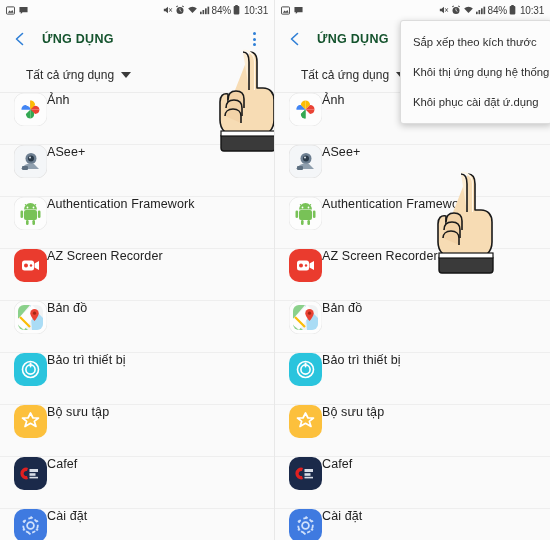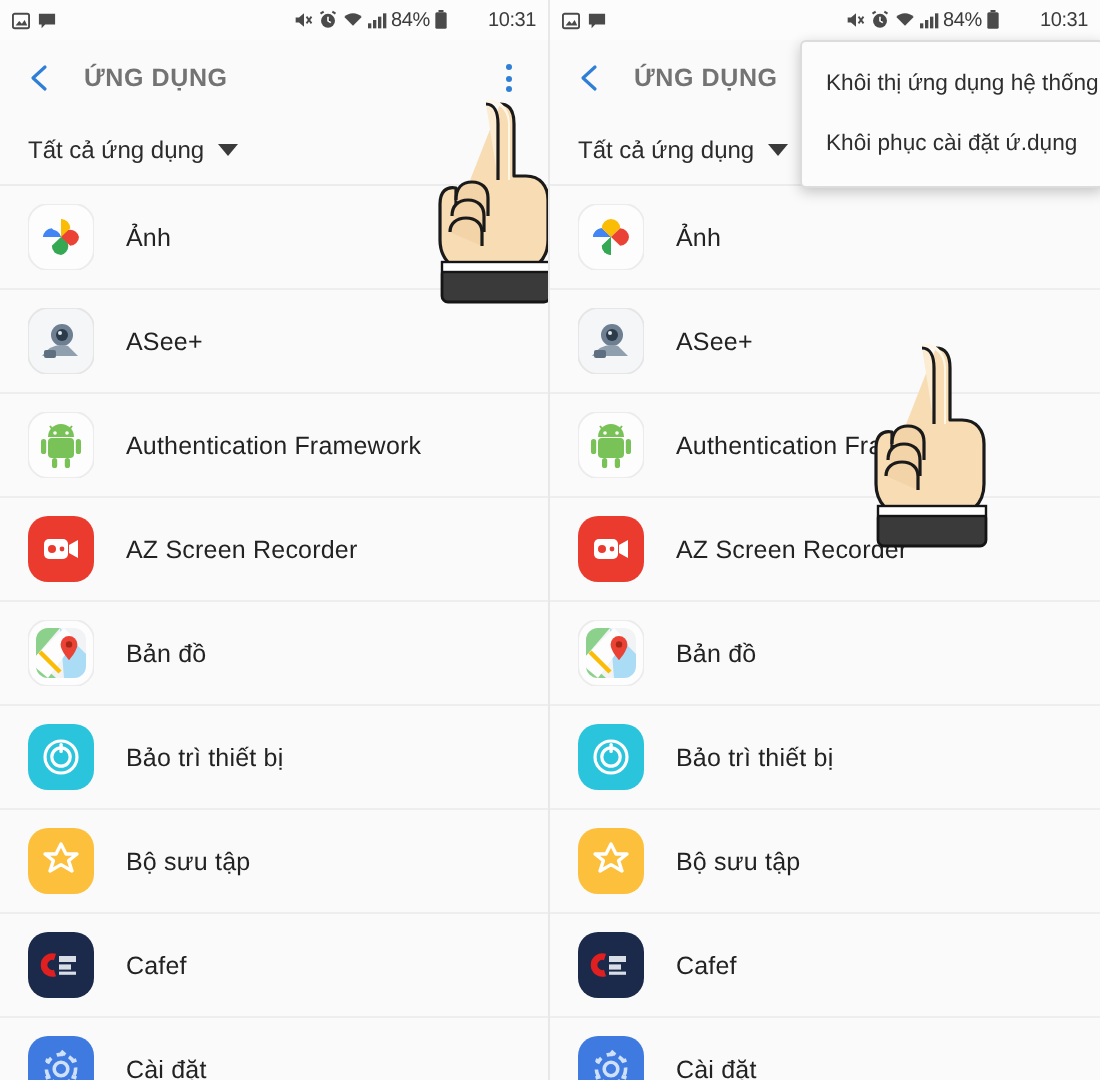--- a/index.html
+++ b/index.html
@@ -24,61 +24,61 @@
     height: 20px; width: 100%;
     background: #fcfcfc;
     display: flex; align-items: center;
     padding: 0 6px;
     font-size: 10px; color: #4a4a4a;
   }
   .sb-left { display: flex; align-items: center; gap: 4px; }
   .sb-right { margin-left: auto; display: flex; align-items: center; gap: 2px; }
   .sb-ico { display: inline-flex; align-items: center; }
   .sb-txt { font-size: 10px; color: #3c3c3c; letter-spacing: -0.2px; }
-  .sb-time { font-size: 10px; color: #3c3c3c; margin-left: 18px; letter-spacing: -0.2px; }
+  .sb-time { font-size: 10px; color: #3c3c3c; margin-left: 2px; letter-spacing: -0.2px; }
 
   
   .appbar {
     height: 38px; width: 100%;
     background: #fafafa;
     display: flex; align-items: center;
     padding: 0 12px;
     position: relative;
   }
   .back-ico { width: 16px; height: 16px; flex: 0 0 auto; }
   .appbar-title {
-    font-size: 12.5px; font-weight: bold; color: #737373;
+    font-size: 12.5px; font-weight: bold; color: #14532d;
     letter-spacing: 0.3px; margin-left: 14px;
   }
   .overflow {
     margin-left: auto; width: 16px; height: 18px;
     display: flex; flex-direction: column; align-items: center;
     justify-content: center; gap: 2.5px;
   }
   .overflow i { display:block; width: 3px; height: 3px; border-radius: 50%; background: #2f7fd6; }
 
   
   .filterwrap { background: #fafafa; border-bottom: 1px solid #ececec; }
   .filterrow {
     height: 34px; display: flex; align-items: center;
-    padding: 0 14px; gap: 7px;
+    padding: 0 26px; gap: 7px;
   }
   .filter-label { font-size: 12px; color: #2b2b2b; }
   .caret {
     width: 0; height: 0;
     border-left: 5px solid transparent;
     border-right: 5px solid transparent;
     border-top: 6px solid #3a3a3a;
   }
 
   
   .list { background: #fafafa; }
   .row {
-    height: 52px; display: flex; align-items: center;
-    padding: 0 14px; gap: 16px;
+    height: 52px; display: flex; 
+    padding: 0 14px; gap: 0;
     border-bottom: 1px solid #eeeeee;
   }
   .row:first-child { border-top: none; }
   .row-label { font-size: 12.5px; color: #222; letter-spacing: 0.1px; }
   .appicon { width: 33px; height: 33px; flex: 0 0 auto; }
 
   
   .menu {
     position: absolute;
     left: 125px; top: 20px;
@@ -536,20 +536,21 @@
                 <circle cx="16.5" cy="16.5" r="7.3" stroke-dasharray="3.3 3.1"></circle>
               </g>
             </svg>
         </span>
         <span class="row-label">Cài đặt</span>
       </div>
 
     </div>
 
     <div class="menu">
+      <div class="menu-item">Sắp xếp theo kích thước</div>
       <div class="menu-item">Khôi thị ứng dụng hệ thống</div>
       <div class="menu-item">Khôi phục cài đặt ứ.dụng</div>
     </div>
 
     <span class="hand right-hand">
       <svg width="78" height="112" viewBox="0 0 72 112">
         <g stroke="#1a1a1a" stroke-width="1.6" stroke-linejoin="round">
           <path d="M40 8 C45 8 47 12 47 18 L47 44 L53 44 C60 44 64 49 64 56 L64 76 C64 86 57 92 48 92 L26 92 C16 92 10 85 10 76 L10 58 C10 52 13 49 18 50 L18 64" fill="#f7dcb4"></path>
           <path d="M33 8 C37 8 39 12 39 18 L39 46" fill="#fcecd2"></path>
           <path d="M18 56 C18 50 21 47 26 47 C31 47 34 50 34 55 L34 64" fill="#f3d3a8"></path>

